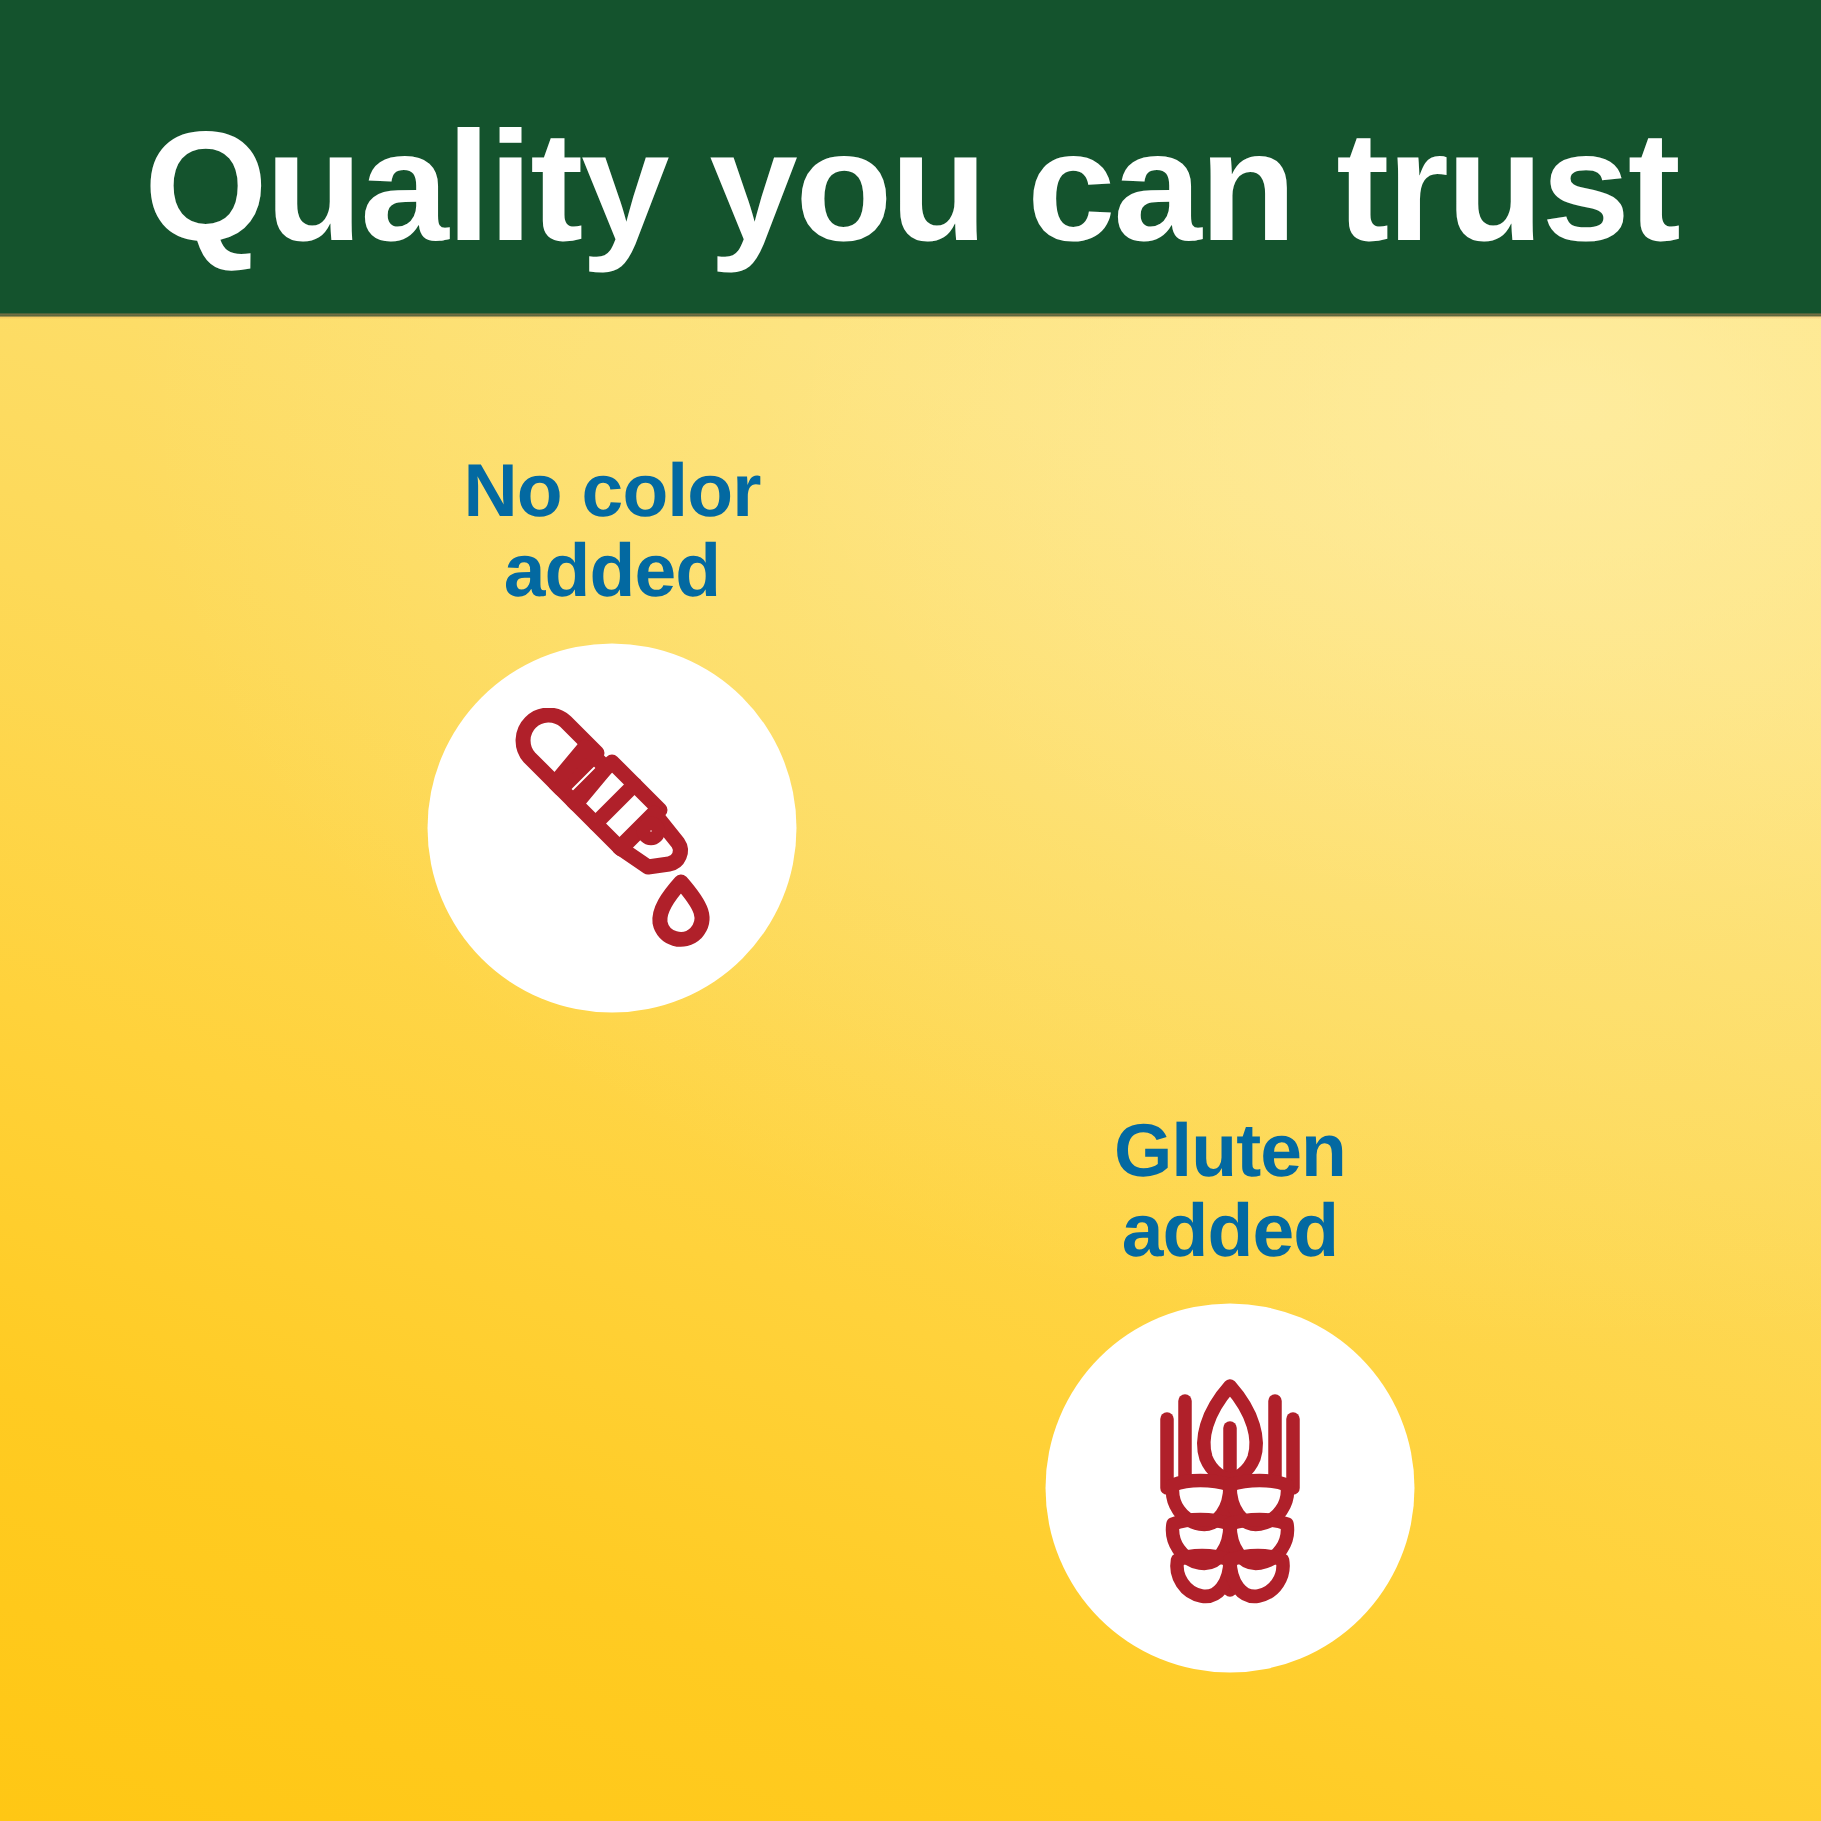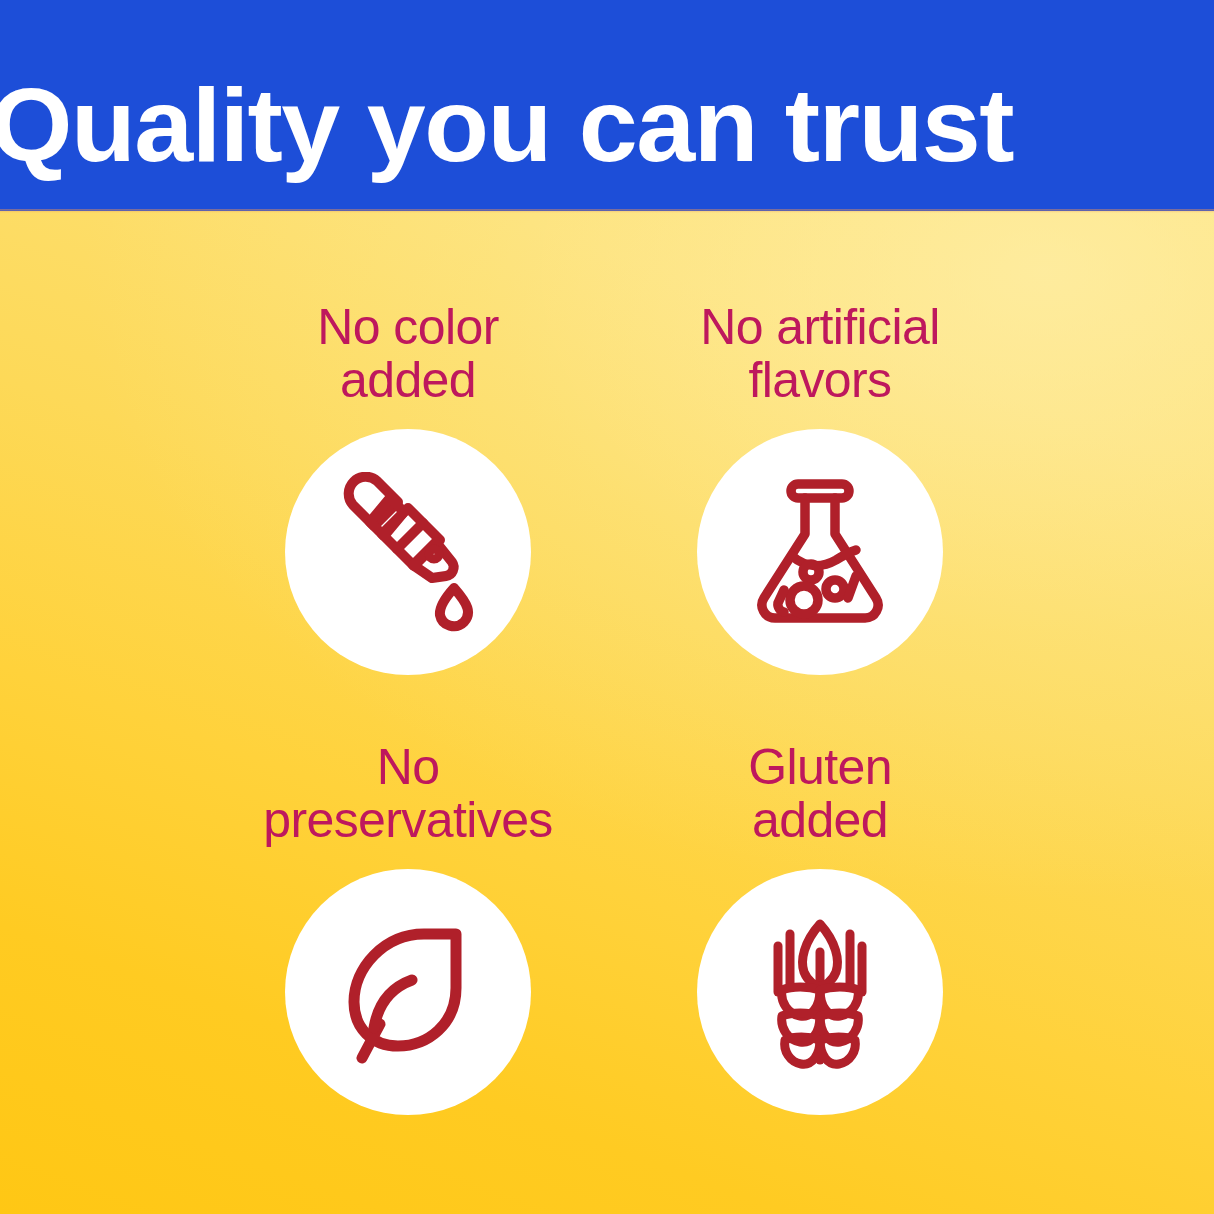--- a/index.html
+++ b/index.html
@@ -16,23 +16,24 @@
     background: #FFD84A;
   }
 
   
   #header-band {
     position: absolute;
     left: 0;
     top: 0;
     width: 1214px;
     height: 255px;
-    background: #1d4ed8;
+    background: #14532d;
     display: flex;
     align-items: center;
+    justify-content: center;
     overflow: hidden;
   }
   #header-title {
     color: #FFFFFF;
     font-size: 104px;
     font-weight: bold;
     letter-spacing: -1.5px;
     line-height: 1;
     white-space: nowrap;
     padding-bottom: 6px;
@@ -92,23 +93,23 @@
     display: flex;
     flex-direction: column;
     align-items: center;
   }
   .feature-cell.col-left  { left: 198px; }
   .feature-cell.col-right { left: 610px; }
   .feature-cell.row-top    { top: 90px; }
   .feature-cell.row-bottom { top: 530px; }
 
   .feature-label {
-    color: #be185d;
+    color: #0369a1;
     font-size: 50px;
-    font-weight: normal;
+    font-weight: bold;
     line-height: 1.06;
     text-align: center;
     letter-spacing: -0.6px;
     white-space: pre-line;
     margin-bottom: 22px;
     min-height: 106px;
     display: flex;
     align-items: flex-start;
     justify-content: center;
   }
@@ -169,78 +170,21 @@
 
             <path d="M 126 116
                      C 140 132 144 141 136 150
                      C 128 158 114 154 112 143
                      C 111 135 117 126 126 116 Z"></path>
           </g>
         </svg>
       </div>
     </div>
 
-    <div class="feature-cell col-right row-top">
-      <div class="feature-label">No artificial
-flavors</div>
-      <div class="icon-circle">
-        <svg width="160" height="160" viewBox="0 0 160 160">
-          <g fill="none" stroke="#B0202A" stroke-width="9.5" stroke-linecap="round" stroke-linejoin="round">
-
-            <path d="M 58 12 L 102 12
-                     A 7 7 0 0 1 102 26
-                     L 58 26
-                     A 7 7 0 0 1 58 12 Z"></path>
-
-            <path d="M 65 26
-                     L 65 62
-                     L 24 126
-                     A 13 13 0 0 0 35 146
-                     L 125 146
-                     A 13 13 0 0 0 136 126
-                     L 95 62
-                     L 95 26"></path>
-
-            <path d="M 52 84
-                     C 66 96 82 96 96 88
-                     C 104 83 110 80 116 78"></path>
-
-            <circle cx="71" cy="100" r="8"></circle>
-            <circle cx="95" cy="117" r="9"></circle>
-            <circle cx="64" cy="128" r="14"></circle>
-
-            <path d="M 44 118 L 38 131 A 8 8 0 0 0 44 140"></path>
-            <path d="M 116 104 L 108 126"></path>
-          </g>
-        </svg>
-      </div>
-    </div>
-
-    <div class="feature-cell col-left row-bottom">
-      <div class="feature-label">No
-preservatives</div>
-      <div class="icon-circle">
-        <svg width="160" height="160" viewBox="0 0 160 160">
-          <g fill="none" stroke="#B0202A" stroke-width="11" stroke-linecap="round" stroke-linejoin="round">
-
-            <path d="M 128 22
-                     L 128 76
-                     C 128 112 100 134 70 134
-                     C 44 134 26 116 26 90
-                     C 26 56 56 22 96 22
-                     Z"></path>
-
-            <path d="M 52 112 L 34 146"></path>
-
-            <path d="M 46 116
-                     C 50 92 62 76 84 68"></path>
-          </g>
-        </svg>
-      </div>
-    </div>
+
 
     <div class="feature-cell col-right row-bottom">
       <div class="feature-label">Gluten
 added</div>
       <div class="icon-circle">
         <svg width="160" height="160" viewBox="0 0 160 160">
           <g fill="none" stroke="#B0202A" stroke-width="9" stroke-linecap="round" stroke-linejoin="round">
 
             <line x1="80" y1="40" x2="80" y2="148"></line>
 

